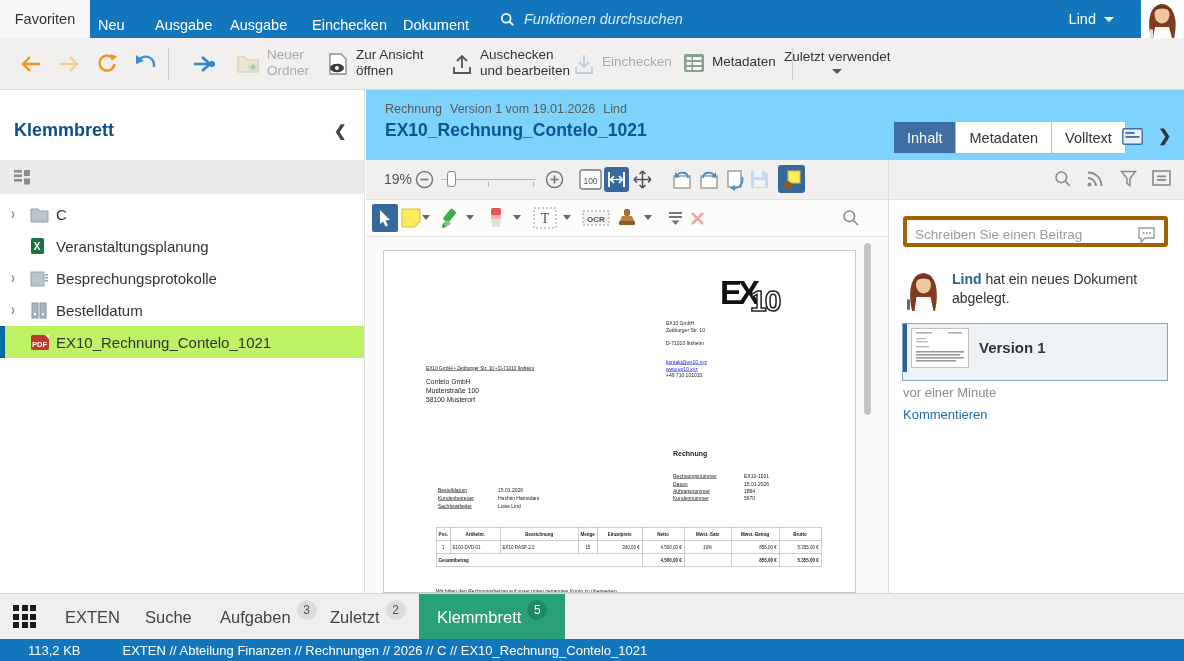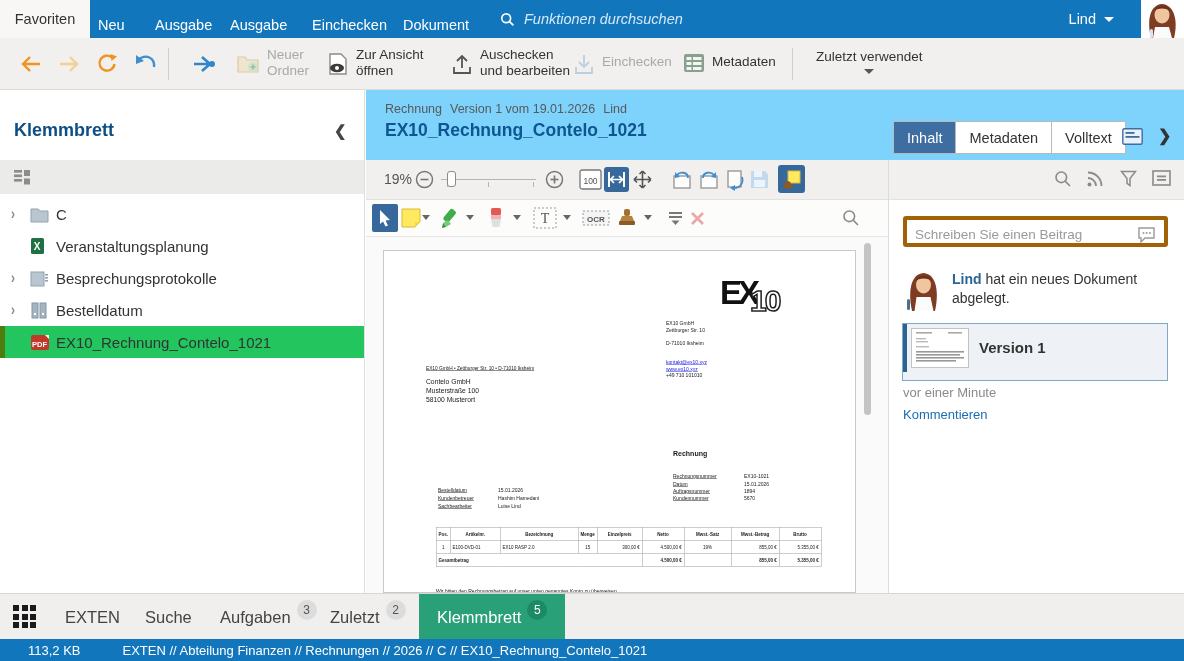--- a/index.html
+++ b/index.html
@@ -24,21 +24,21 @@
   .ricon { position:absolute; top:14px; }
   .rlabel { position:absolute; font-size:13.5px; color:#333; line-height:1.2; }
   .rlabel.disabled { color:#a9a9a9; }
 
   
   #sidebar { position:absolute; left:0; top:90px; width:365px; height:503px; background:#fff; border-right:1px solid #e0e0e0; }
   #sidebar-title { position:absolute; left:14px; top:30px; font-size:18px; font-weight:bold; color:#0d4f85; }
   #sidebar-collapse { position:absolute; left:334px; top:32px; font-size:15px; color:#444; font-weight:bold; }
   #sidebar-strip { position:absolute; left:0; top:70px; width:364px; height:34px; background:#ebebea; }
   .tree-row { position:absolute; left:0; width:364px; height:32px; display:flex; align-items:center; font-size:15px; color:#333; }
-  .tree-row.selected { background:#22c55e; border-left:5px solid #4d7c0f;padding-left:44px; }
+  .tree-row.selected { background:#bef264; border-left:5px solid #0369a1;padding-left:44px; }
   .tree-chevron { position:absolute; left:11px; color:#8a8a8a; font-size:12px; font-weight:bold; transform:scaleY(1.3); }
   .tree-icon { position:absolute; left:30px; }
   .tree-label { position:absolute; left:56px; white-space:nowrap; }
   .tree-row.selected .tree-icon { left:25px; } .tree-row.selected .tree-label{ left:51px; }
 
   
   #doc-header { position:absolute; left:366px; top:90px; width:818px; height:78px; background:#7dd3fc; border-bottom:1px solid #e0e0e0; }
   #doc-info { position:absolute; left:19px; top:12px; font-size:12.5px; color:#595959; }
   #doc-info span { margin-right:8px; }
   #doc-title { position:absolute; left:19px; top:30px; font-size:17.5px; font-weight:bold; color:#0f5590; }
@@ -231,21 +231,21 @@
           <rect x="4.5" y="5" width="5" height="3" fill="#fff" opacity="0.9"></rect>
           <rect x="11" y="5" width="8.5" height="3" fill="#fff" opacity="0.9"></rect>
           <rect x="4.5" y="10" width="5" height="3" fill="#fff" opacity="0.9"></rect>
           <rect x="11" y="10" width="8.5" height="3" fill="#fff" opacity="0.9"></rect>
           <rect x="4.5" y="15" width="5" height="3" fill="#fff" opacity="0.9"></rect>
           <rect x="11" y="15" width="8.5" height="3" fill="#fff" opacity="0.9"></rect>
         </svg>
     </span>
     <div class="rlabel" style="left:712px;top:16px">Metadaten</div>
     <div class="rsep" style="left:792px"></div>
-    <div class="rlabel" style="left:816px;top:11px;text-align:right">
+    <div class="rlabel" style="left:784px;top:11px;text-align:right">
       <div>Zuletzt verwendet</div>
       <div style="display:flex;justify-content:center;margin-top:4px">
           <span class="caret-down" style="border-top-color:#555"></span>
         </div>
     </div>
   </div>
 
   <aside id="sidebar">
     <div id="sidebar-title">Klemmbrett</div>
     <div id="sidebar-collapse">❮</div>

